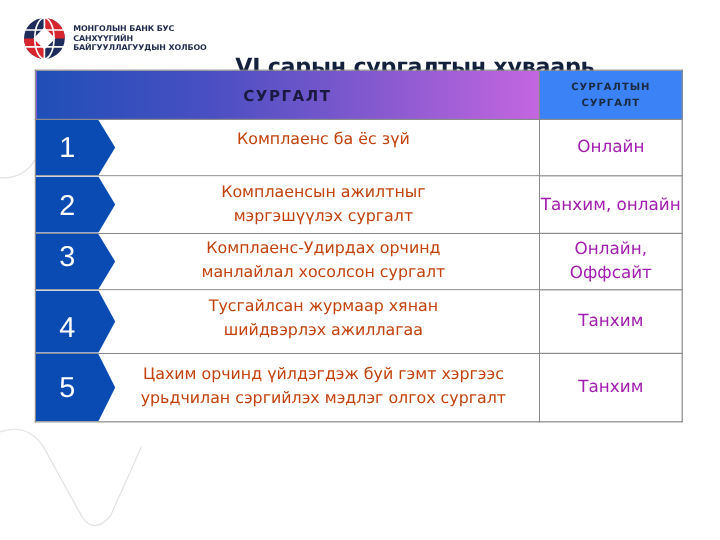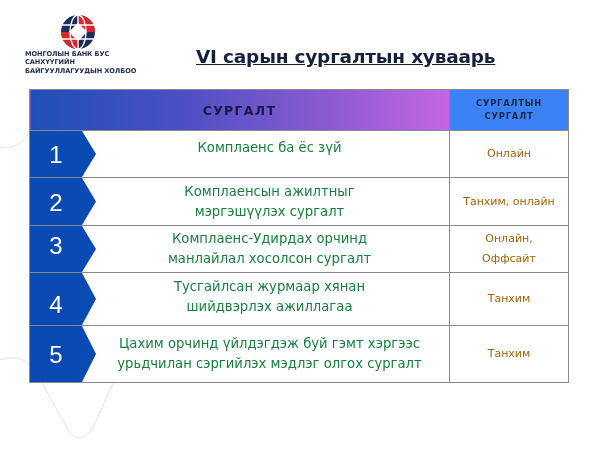--- a/index.html
+++ b/index.html
@@ -1,32 +1,32 @@
 <!DOCTYPE html>
 <html><head>
 <meta charset="utf-8">
 <style>
   html, body { margin:0; padding:0; }
   body {
     width:600px; height:450px; background:#ffffff; position:relative; overflow:hidden;
     font-family: "Liberation Sans", "DejaVu Sans", sans-serif; color:#1a1a1a;
   }
-  .logo { position:absolute; left:19px; top:14px; display:flex; align-items:center;flex-direction:column; }
+  .logo { position:absolute; left:19px; top:14px; display:flex; align-items:center; }
   .logo-mark { width:36px; height:36px; }
   .logo-text {
     margin-left:6px; font-family:"DejaVu Sans", sans-serif; font-weight:bold;
     font-size:6.6px; line-height:8.3px; color:#1d2a4d; letter-spacing:-0.1px;
   }
   .page-title {
     position:absolute; left:196px; top:46px; font-family:"DejaVu Sans", sans-serif;
     font-weight:bold; font-size:18.5px; color:#14213d; white-space:nowrap; letter-spacing:-0.2px;text-decoration:underline;
   }
   .deco { position:absolute; left:0; top:0; pointer-events:none; }
   table.schedule {
-    position:absolute; left:29px; top:89px; width:539px; border-collapse:collapse;
+    position:absolute; left:29px; top:58px; width:539px; border-collapse:collapse;
     table-layout:fixed;
   }
   table.schedule td, table.schedule th { padding:0; border:1px solid #8a8a8a; }
   th.h-main {
     height:40px; width:420px;
     background:linear-gradient(90deg, #1f4fb8 0%, #4a4fc2 35%, #8a5ad0 70%, #c466e0 100%);
     font-family:"DejaVu Sans", sans-serif; font-weight:bold; font-size:12.5px; letter-spacing:1.3px;
     color:#1a1a40; text-align:center;
   }
   th.h-format {
@@ -37,25 +37,25 @@
   .num-badge {
     position:absolute; left:0; top:0; bottom:0; width:66px; background:#0a4bb3;
     clip-path:polygon(0 0, 52px 0, 66px 50%, 52px 100%, 0 100%);
   }
   .num-label {
     position:absolute; left:0; width:52px; top:50%; transform:translateY(-46%);
     text-align:center; color:#ffffff; font-size:24px; font-family:"Liberation Sans", sans-serif;
   }
   .course-text {
     margin-left:66px; text-align:center; font-family:"DejaVu Sans", sans-serif;
-    font-size:13.2px; line-height:20px; color:#15803d; padding-right:6px;
+    font-size:13.2px; line-height:20px; color:#c2410c; padding-right:6px;
   }
   td.format {
-    text-align:center; font-family:"DejaVu Sans", sans-serif; font-size:11px;
-    line-height:20px; color:#a16207; background:#fff;
+    text-align:center; font-family:"DejaVu Sans", sans-serif; font-size:14px;
+    line-height:20px; color:#a21caf; background:#fff;
   }
 </style>
 </head>
 <body>
 
 <svg class="deco" width="600" height="450">
   <path d="M0 148 Q22 150 32 128" fill="none" stroke="#e2e2e2" stroke-width="1"></path>
   <path d="M0 360 Q22 352 36 372 L68 430 Q78 446 92 430 L118 372" fill="none" stroke="#e2e2e2" stroke-width="1"></path>
 </svg>
 

